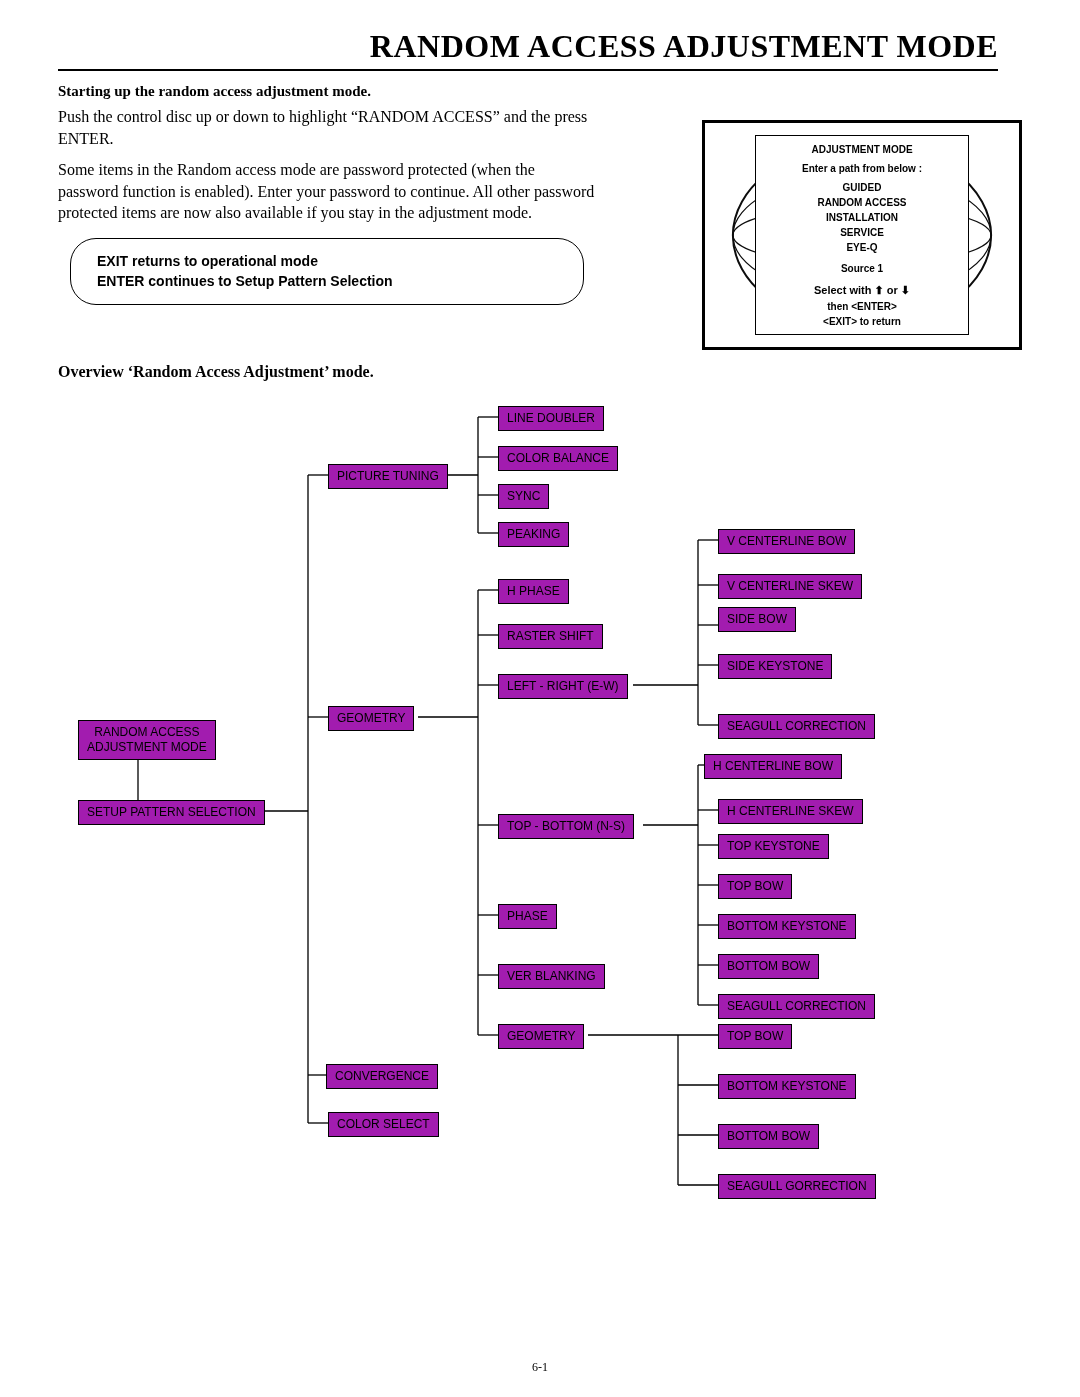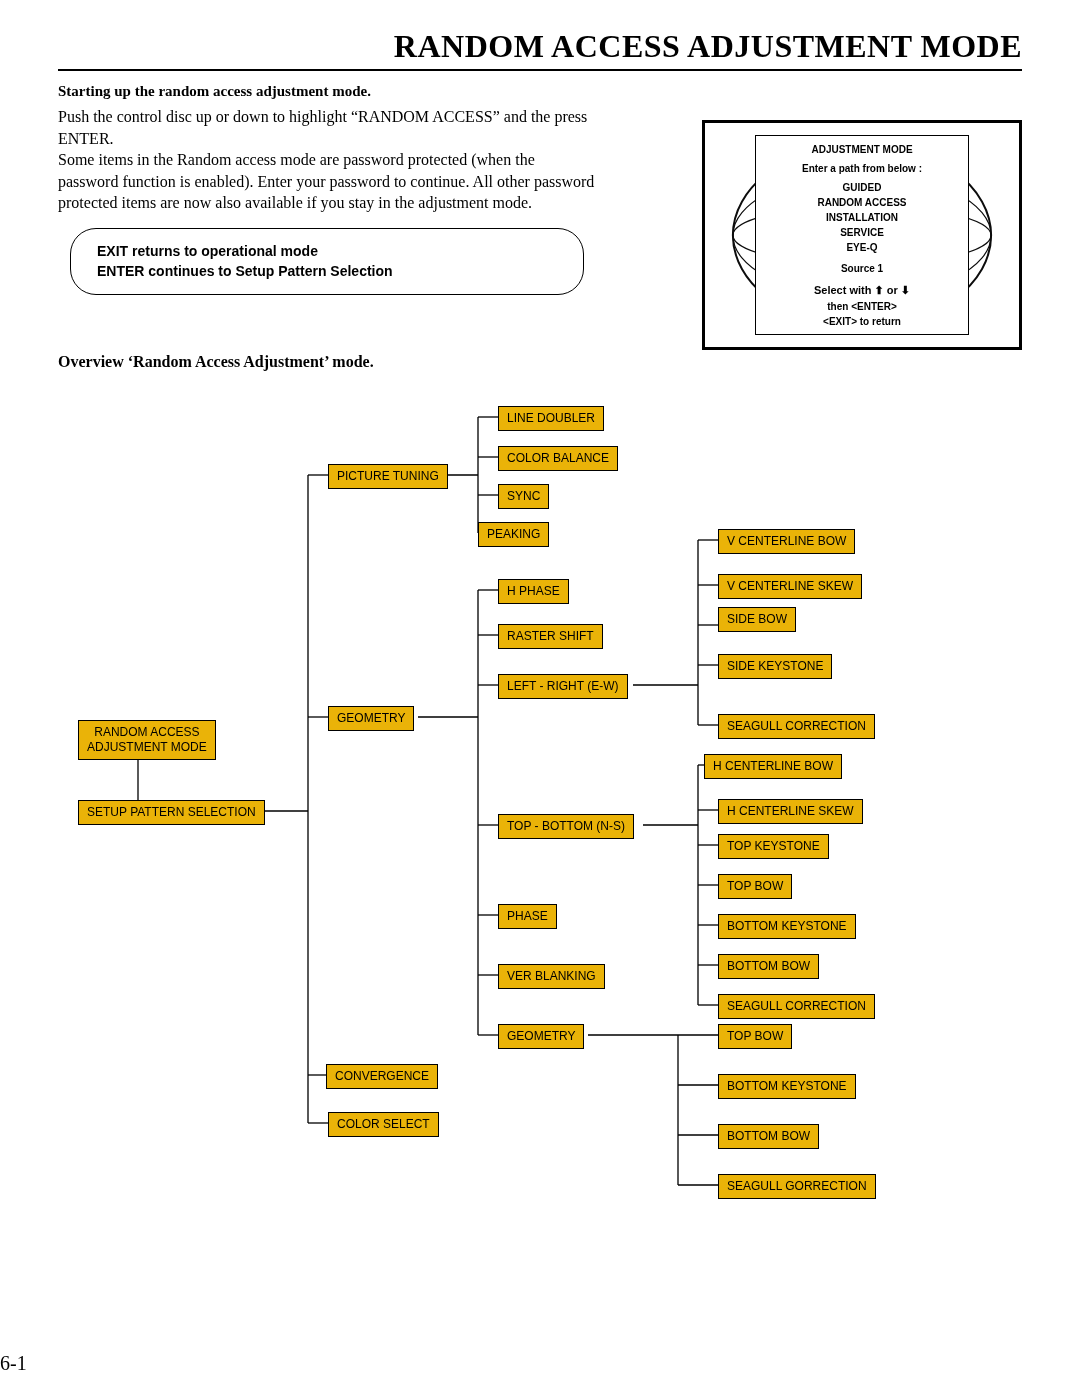--- a/index.html
+++ b/index.html
@@ -1,34 +1,34 @@
 <!DOCTYPE html>
 <html><head>
 <meta charset="utf-8">
 <style>
   html,body{margin:0;padding:0;background:#fff;color:#000;font-family:"Times New Roman",Times,serif}
-  .page{width:1080px;height:1397px;position:relative;margin:0 auto;box-sizing:border-box;padding:28px 58px 0 58px}
+  .page{width:1080px;height:1397px;position:relative;margin:0 auto;box-sizing:border-box;padding:28px 82px 0 58px}
   .title{font-size:32px;font-weight:bold;text-align:right;border-bottom:2px solid #000;padding-bottom:4px;margin-bottom:12px;letter-spacing:.5px}
   .sub1{font-weight:bold;font-size:15px;margin:6px 0 6px 0}
   .body1{font-size:16px;line-height:1.35;max-width:540px}
-  .p2{}
+  .p2{margin-top:10px}
   .callout{width:460px;margin:14px 0 0 12px;border:1.8px solid #000;border-radius:26px;padding:12px 26px;font-family:Arial,Helvetica,sans-serif;font-weight:bold;font-size:14px;line-height:1.45}
   .sub2{font-weight:bold;font-size:16px;margin-top:58px}
 
   
   .panel-wrap{position:absolute;right:58px;top:120px;width:320px;height:230px;border:3px solid #000;box-sizing:border-box}
   .panel-wrap .inner{position:absolute;left:50px;top:12px;right:50px;bottom:12px;border:1.8px solid #000;background:#fff;font-family:Arial,Helvetica,sans-serif;font-size:10px;font-weight:bold;text-align:center;line-height:1.5;padding:6px 4px;box-sizing:border-box;z-index:2}
   .panel-wrap .globe{position:absolute;inset:8px;z-index:1;opacity:.95}
   .panel-wrap .arrows{font-size:11px}
 
-  .pgnum{position:absolute;bottom:22px;left:0;right:0;font-size:20px}
+  .pgnum{position:absolute;bottom:22px;left:0;right:0;text-align:center;font-size:12px}
 
   
   .diag{position:absolute;left:58px;top:395px;width:964px;height:830px;font-family:Arial,Helvetica,sans-serif;font-size:12px}
-  .box{position:absolute;border:1.3px solid #000;background:#eab308;padding:4px 8px;white-space:nowrap;line-height:1.25;text-align:center}
+  .box{position:absolute;border:1.3px solid #000;background:#a21caf;padding:4px 8px;white-space:nowrap;line-height:1.25;text-align:center}
   .diag svg{position:absolute;left:0;top:0}
 </style>
 </head>
 <body>
 
 <div class="page">
   <div class="title">RANDOM ACCESS ADJUSTMENT MODE</div>
 
   <div class="sub1">Starting up the random access adjustment mode.</div>
   <div class="body1">Push the control disc up or down to highlight “RANDOM ACCESS” and the press ENTER.</div>
@@ -128,21 +128,21 @@
     <div class="box" style="left:20px;top:405px">SETUP PATTERN SELECTION</div>
 
     <div class="box" style="left:270px;top:69px">PICTURE TUNING</div>
     <div class="box" style="left:270px;top:311px">GEOMETRY</div>
     <div class="box" style="left:268px;top:669px">CONVERGENCE</div>
     <div class="box" style="left:270px;top:717px">COLOR SELECT</div>
 
     <div class="box" style="left:440px;top:11px">LINE DOUBLER</div>
     <div class="box" style="left:440px;top:51px">COLOR BALANCE</div>
     <div class="box" style="left:440px;top:89px">SYNC</div>
-    <div class="box" style="left:420px;top:127px">PEAKING</div>
+    <div class="box" style="left:440px;top:127px">PEAKING</div>
 
     <div class="box" style="left:440px;top:184px">H PHASE</div>
     <div class="box" style="left:440px;top:229px">RASTER SHIFT</div>
     <div class="box" style="left:440px;top:279px">LEFT - RIGHT (E-W)</div>
     <div class="box" style="left:440px;top:419px">TOP - BOTTOM (N-S)</div>
     <div class="box" style="left:440px;top:509px">PHASE</div>
     <div class="box" style="left:440px;top:569px">VER BLANKING</div>
     <div class="box" style="left:440px;top:629px">GEOMETRY</div>
 
     <div class="box" style="left:660px;top:134px">V CENTERLINE BOW</div>

